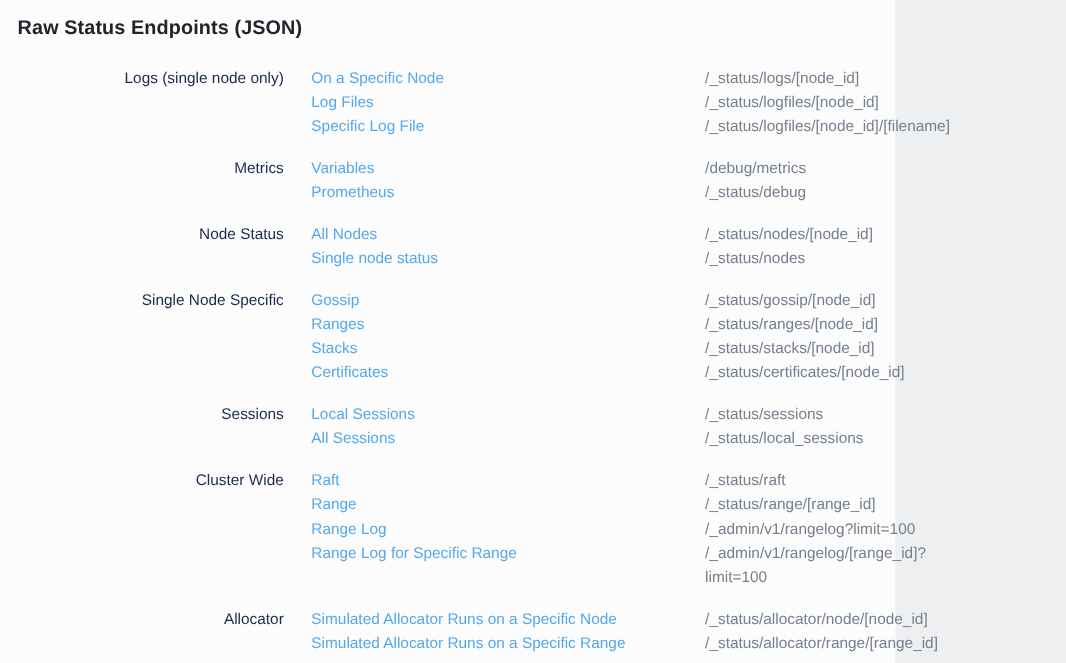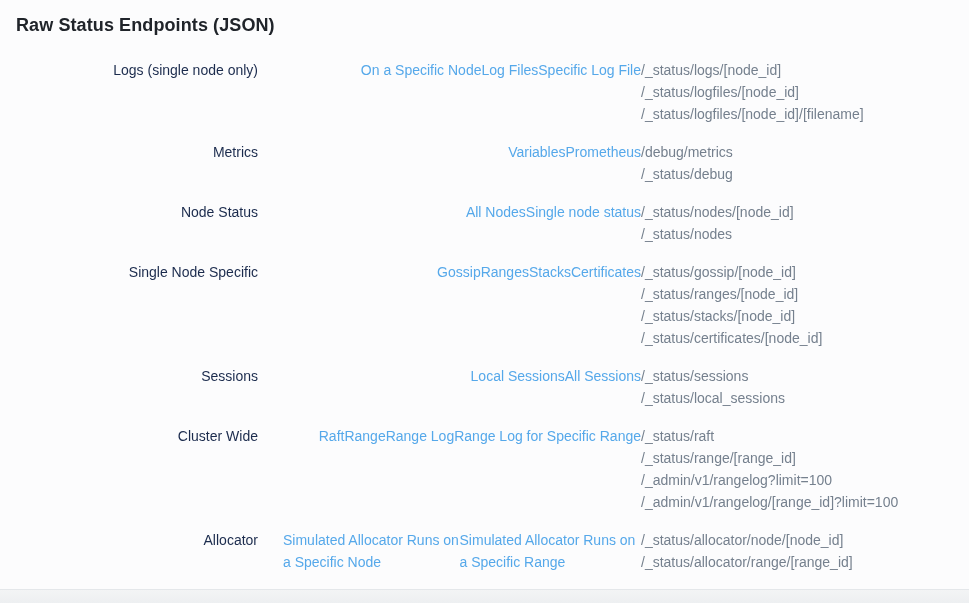--- a/index.html
+++ b/index.html
@@ -3,21 +3,21 @@
 <meta charset="utf-8">
 <style>
   * { box-sizing: border-box; margin: 0; padding: 0; }
   html, body { width: 969px; height: 603px; }
   body {
     font-family: "Liberation Sans", sans-serif;
     background: #edeff1;
     overflow: hidden;
   }
   .page {
-    width: 969px;
+    width: 814px;
     height: 603px;
     display: flex;
     flex-direction: column;
   }
   .content {
     flex: 0 0 586px;
     background: #fcfcfd;
     padding: 13px 16px 0 16px;
     border-bottom: 1px solid #e4e7ea;
   }
@@ -40,21 +40,21 @@
     text-align: right;
     font-size: 14px;
     line-height: 22px;
     color: #1b2b4d;
     flex-shrink: 0;
   }
   .links {
     width: 358px;
     flex-shrink: 0;
     display: flex;
-    flex-direction: row;
+    flex-direction: column;
     justify-content: flex-end;
   }
   .paths {
     flex: 1;
     display: flex;
     flex-direction: column;
   }
   .link {
     font-size: 14px;
     line-height: 22px;

